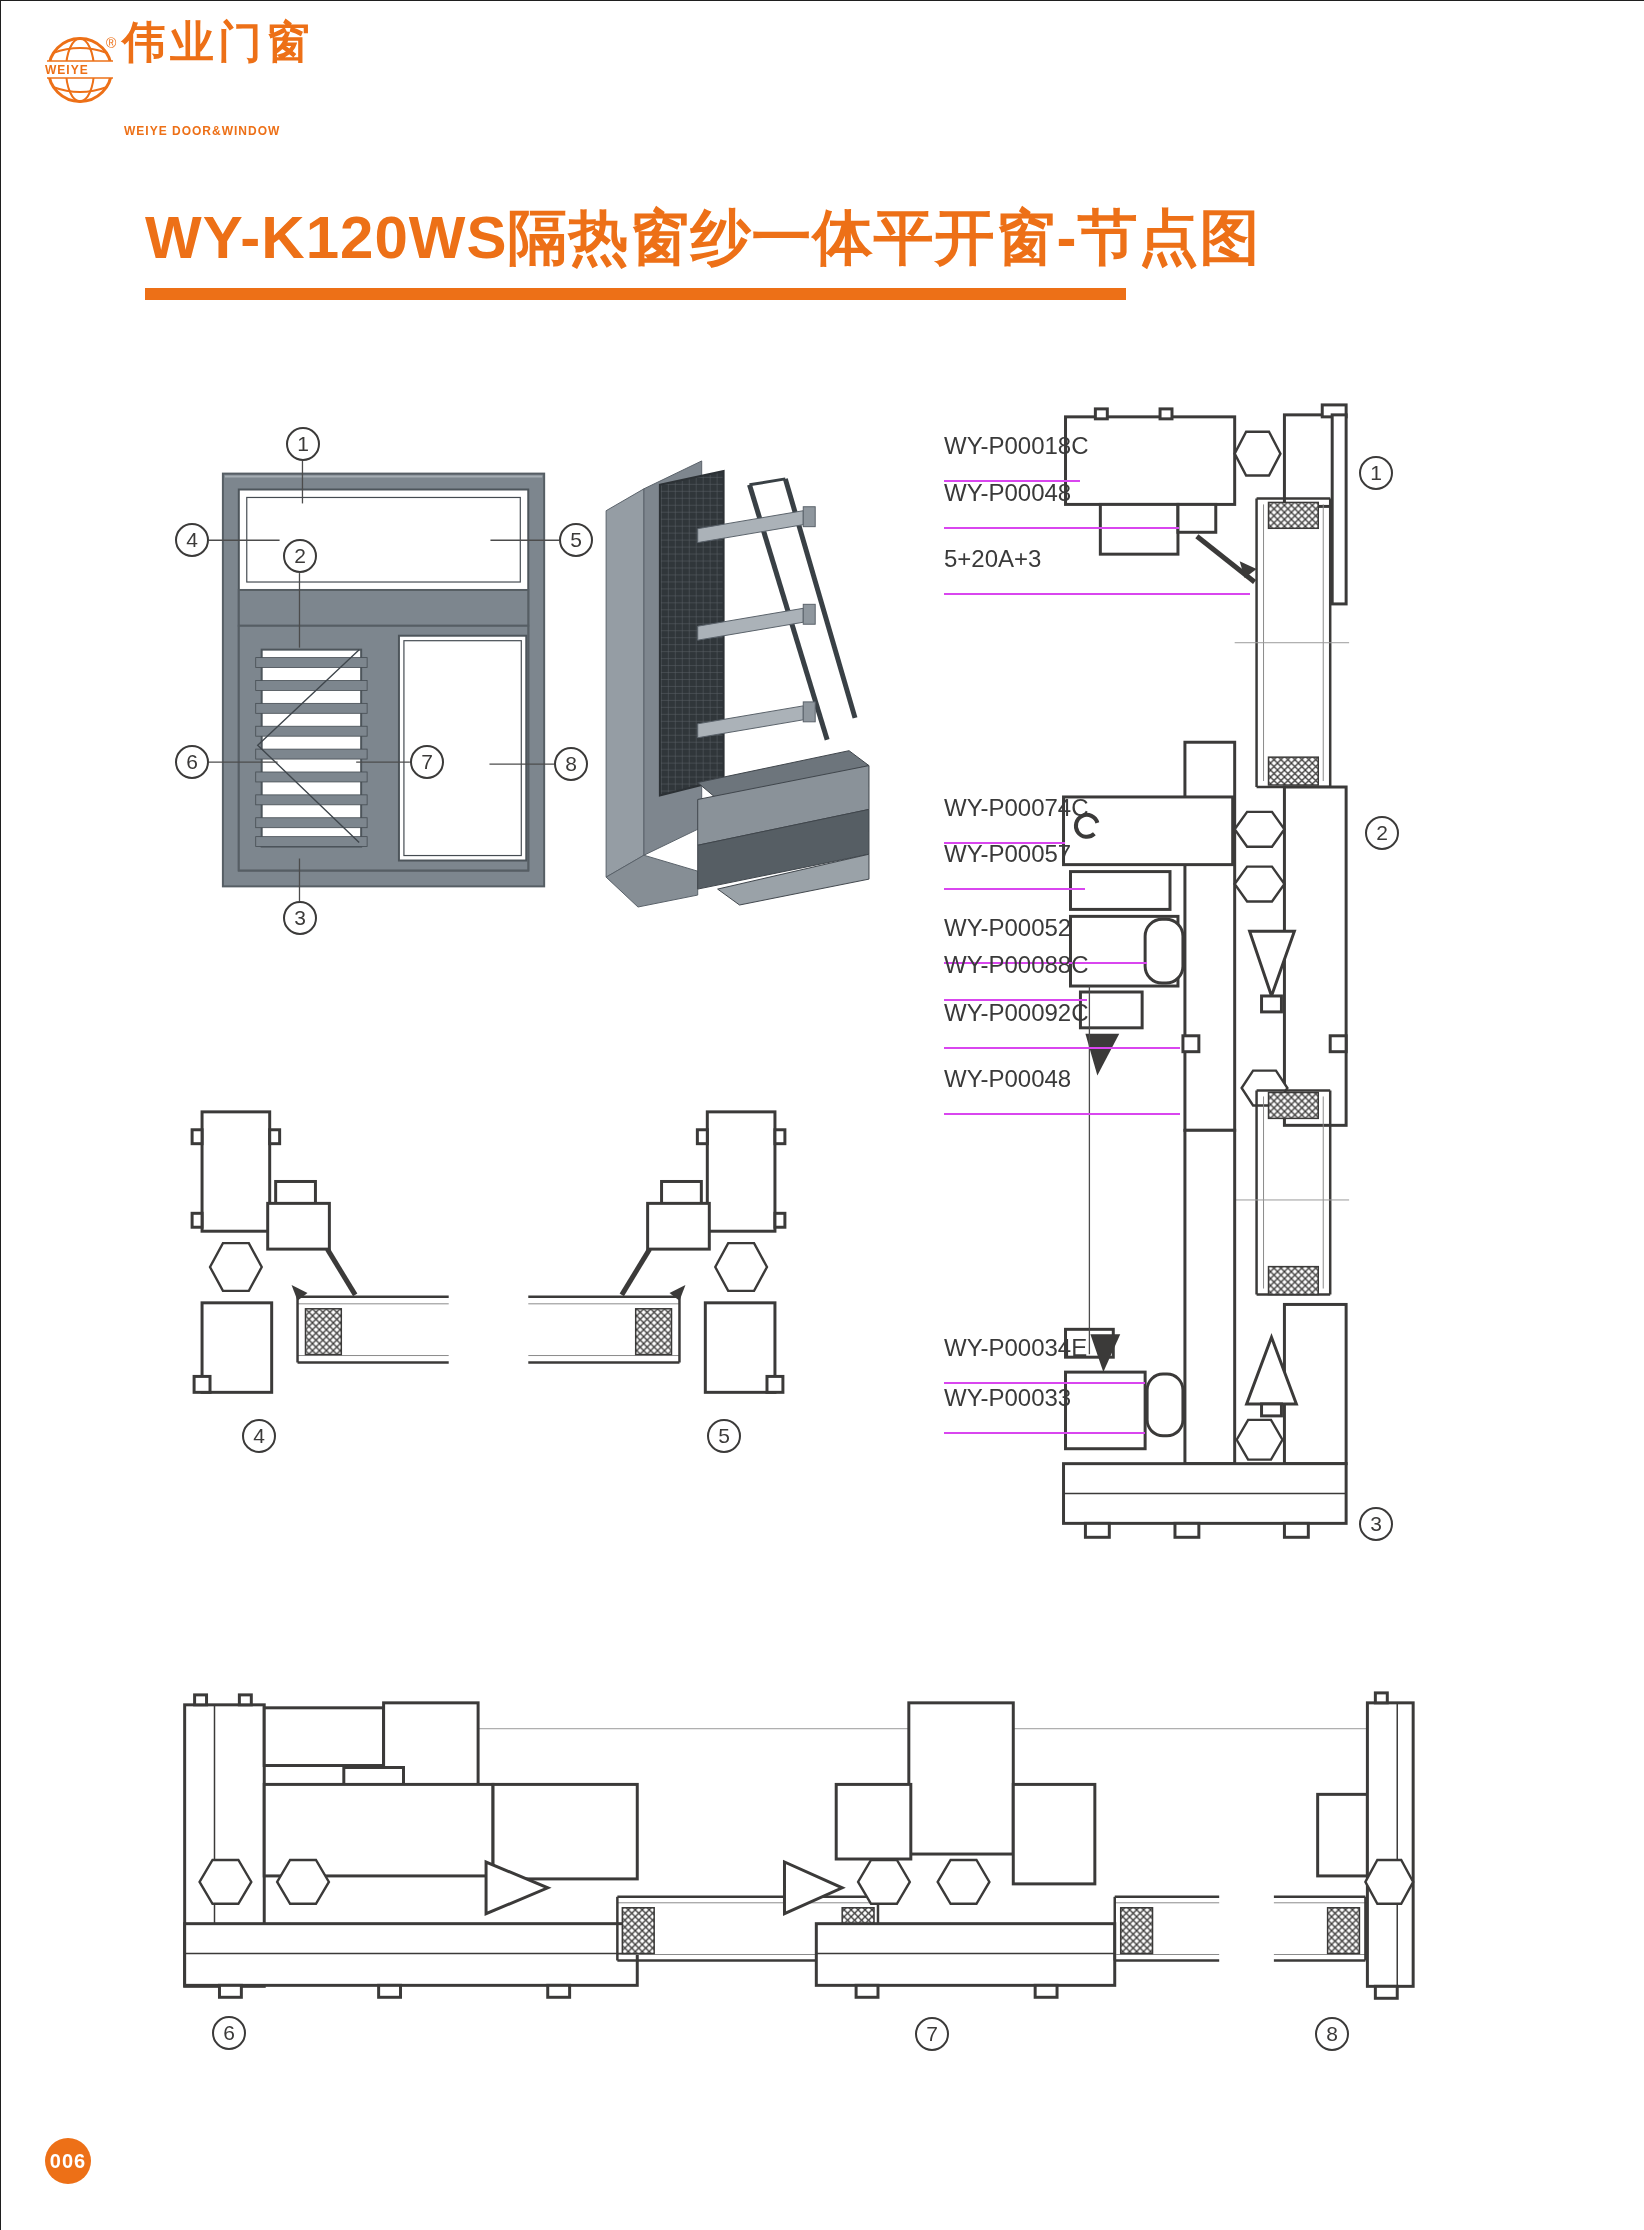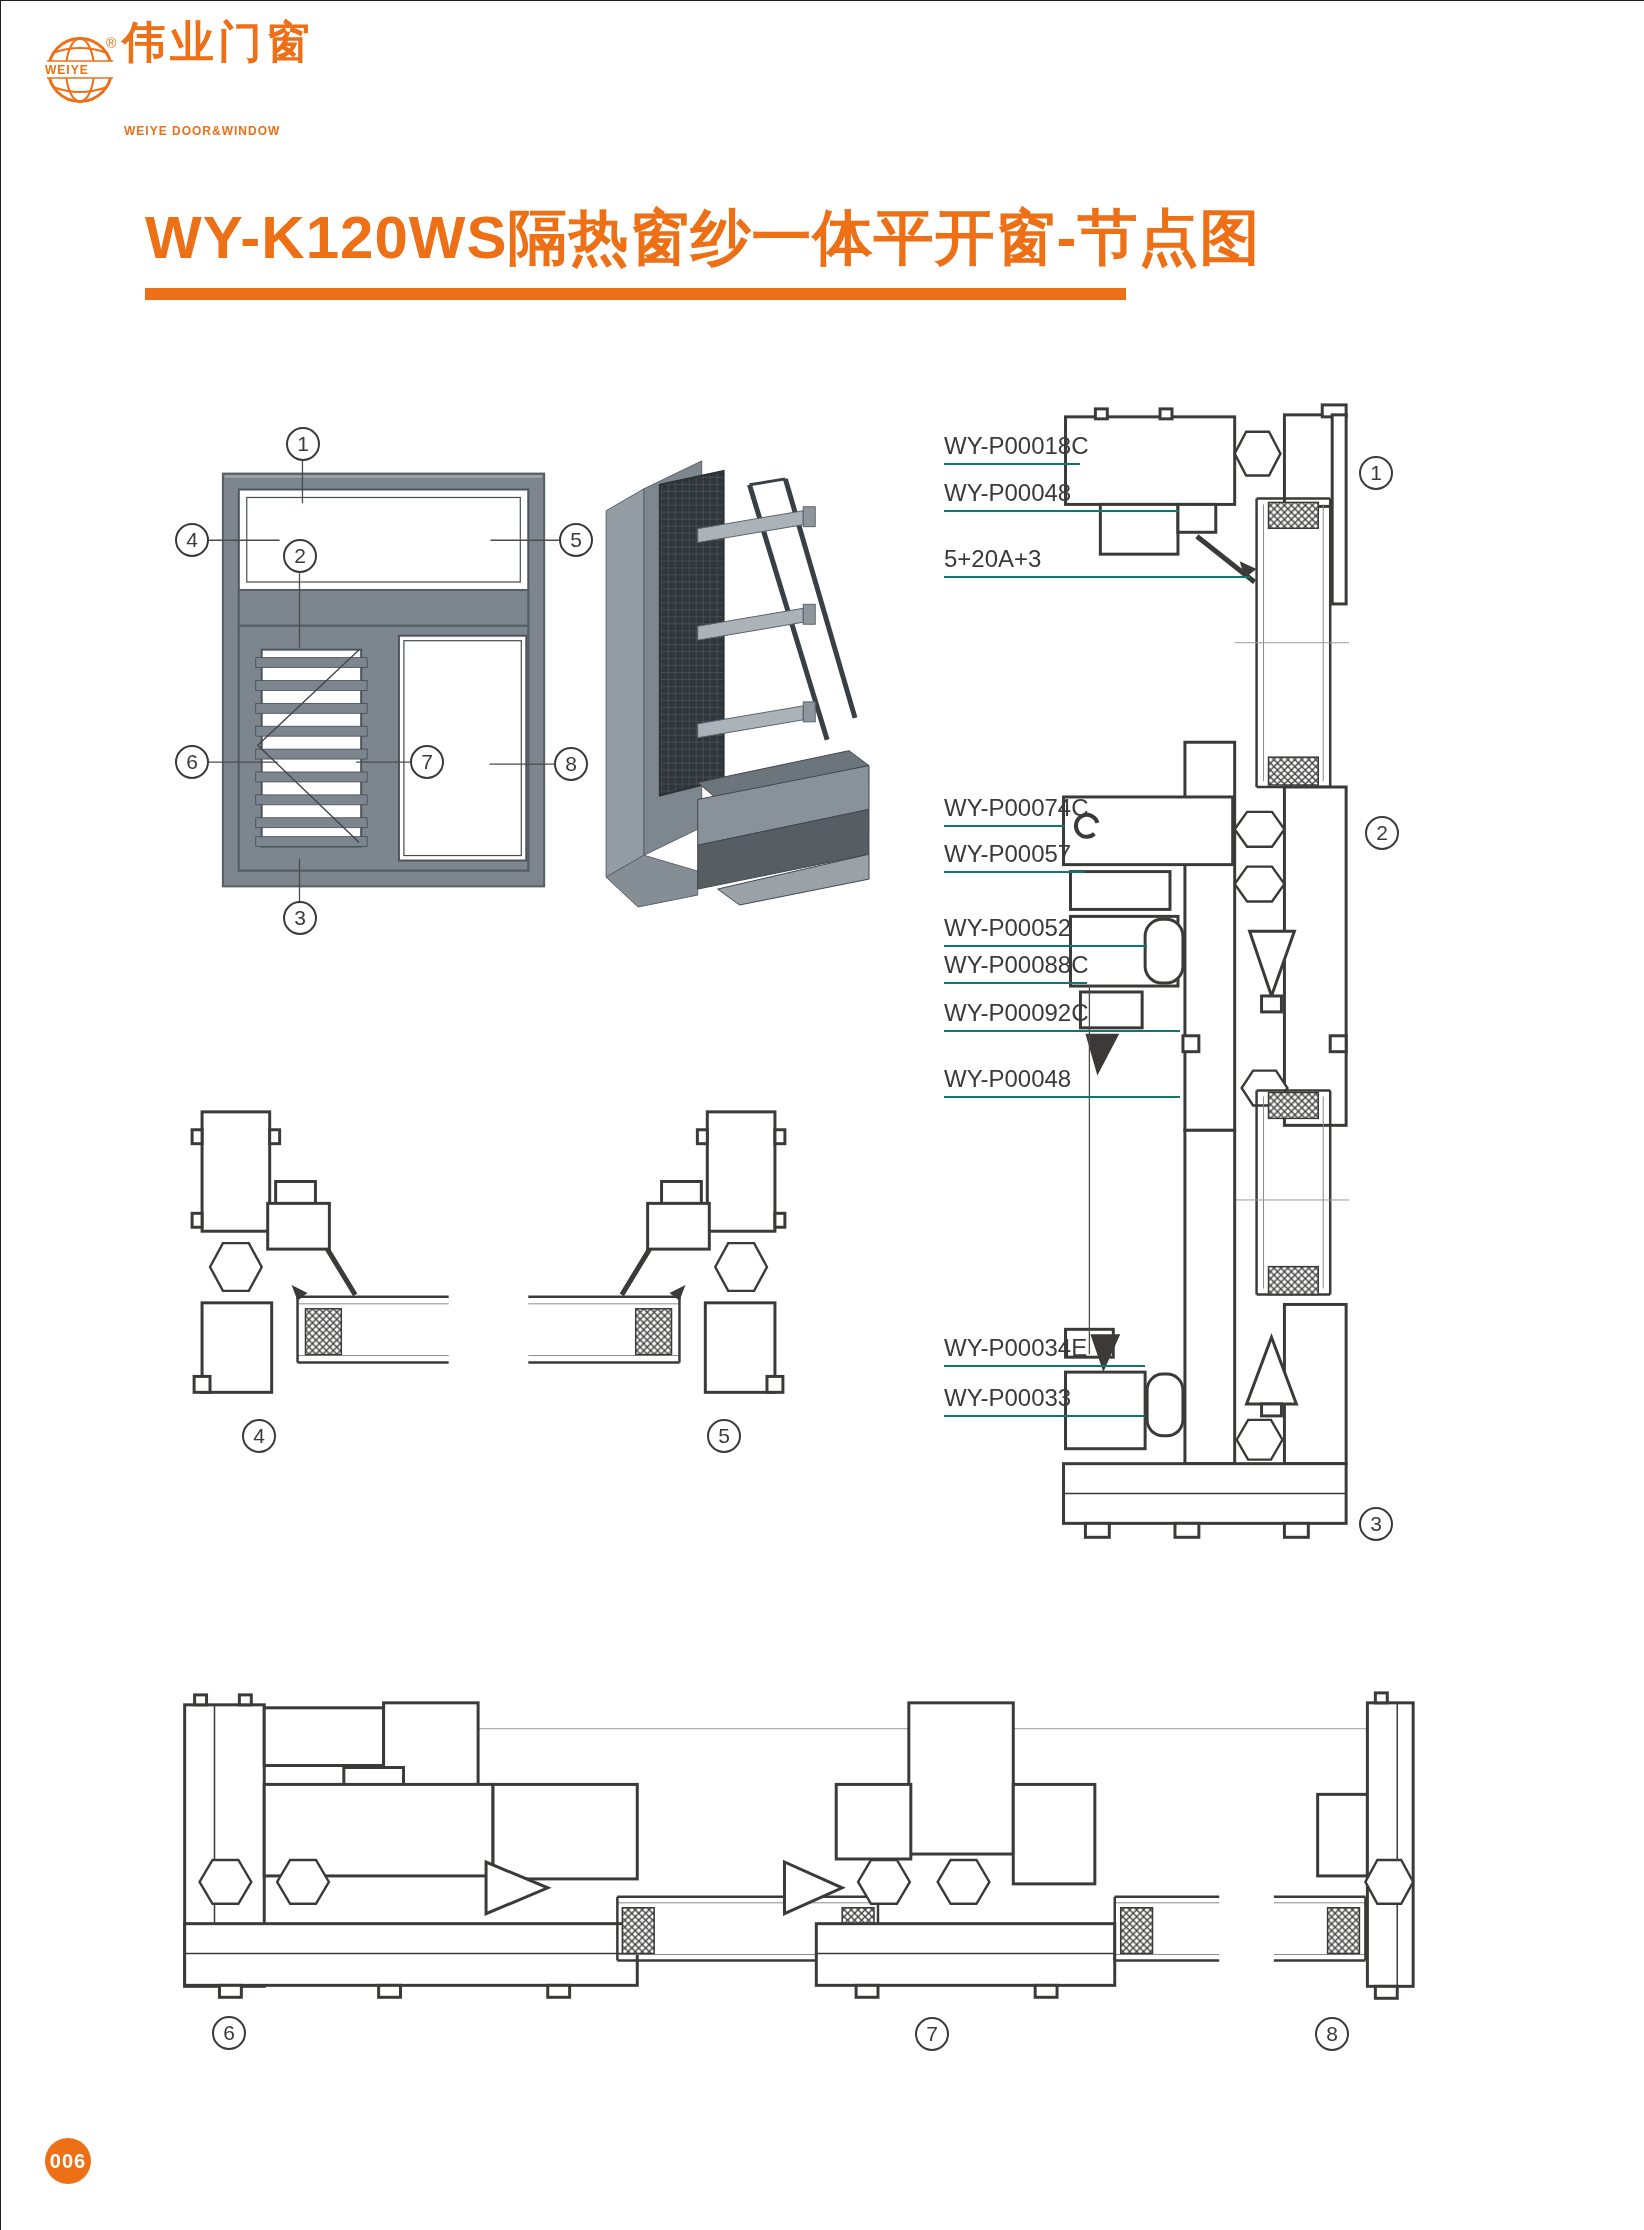--- a/index.html
+++ b/index.html
@@ -12,22 +12,22 @@
   .reg-mark{position:absolute;left:105px;top:34px;font-size:14px;color:var(--accent);}
   .globe-label{position:absolute;left:44px;top:63px;width:70px;font-size:12px;font-weight:bold;
                color:var(--accent);letter-spacing:1px;line-height:1;}
   
   .page-title{position:absolute;left:144px;top:201px;font-size:60px;font-weight:bold;color:var(--accent);letter-spacing:1px;line-height:1.2;}
   .title-bar{position:absolute;left:144px;top:287px;width:981px;height:12px;background:var(--accent);}
   
   .callout{position:absolute;width:34px;height:34px;border:2px solid var(--line);border-radius:50%;background:#fff;
            display:flex;align-items:center;justify-content:center;font-size:21px;color:var(--line);z-index:6;box-sizing:border-box;}
   
-  .vlabel{position:absolute;left:943px;color:#3a3a3a;font-size:24px;line-height:1;padding-bottom:5px;
-          border-bottom:2px solid #0f766e;white-space:nowrap;z-index:5;}
+  .vlabel{position:absolute;left:943px;color:#3a3a3a;font-size:24px;line-height:1;padding-bottom:22px;
+          border-bottom:2px solid #d946ef;white-space:nowrap;z-index:5;}
   
   .page-num{position:absolute;left:44px;top:2137px;width:46px;height:46px;border-radius:50%;background:var(--accent);
             color:#fff;font-size:20px;font-weight:bold;display:flex;align-items:center;justify-content:center;letter-spacing:1px;}
   
   svg{position:absolute;overflow:visible;}
   .st{fill:#fff;stroke:var(--line);stroke-width:3;stroke-linejoin:miter;}
   .stt{fill:none;stroke:var(--line);stroke-width:1.5;}
   .dk{fill:var(--line);stroke:none;}
   .ld{stroke:#4c4c4c;stroke-width:1.3;fill:none;}
   .gl{stroke:var(--line);stroke-width:2.5;fill:none;}

